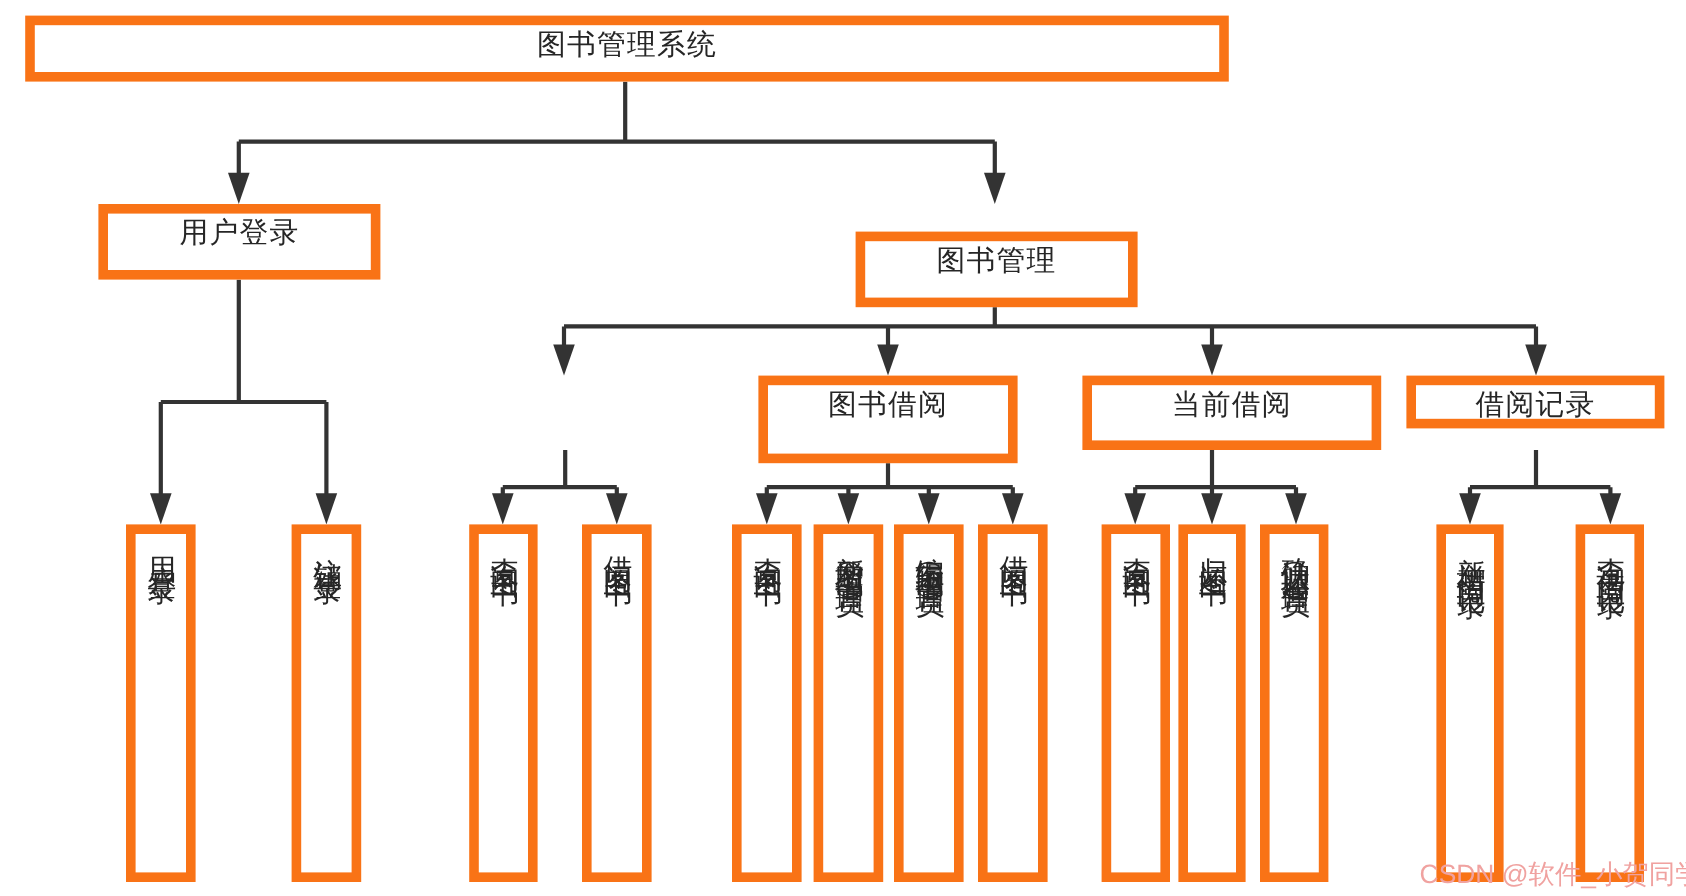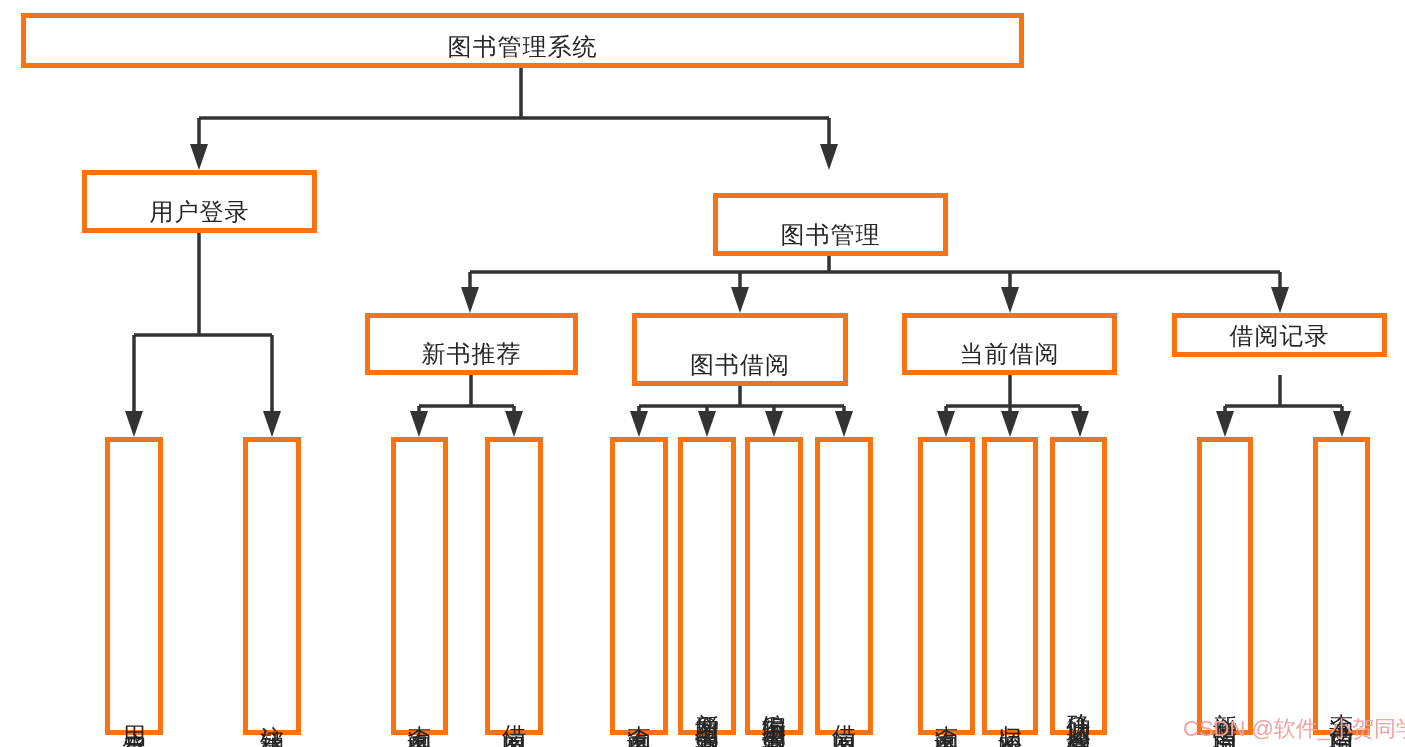--- a/index.html
+++ b/index.html
@@ -7,24 +7,24 @@
     position:relative;
     width:1405px; height:747px;
     background:#ffffff;
     overflow:hidden;
     font-family:"Liberation Sans", sans-serif;
     color:#262626;
   }
   .node {
     position:absolute;
     box-sizing:border-box;
-    border:5px solid #f97316;
+    border:8px solid #f97316;
     background:#ffffff;
     display:flex;
-    align-items:flex-end;
+    align-items:flex-start;
     justify-content:center;
   }
   .hlabel {
     font-size:24px;
     letter-spacing:1px;
     white-space:nowrap;
   }
   .leaf { top:437px; height:298px; }
   .vlabel {
     writing-mode:vertical-rl;
@@ -102,27 +102,24 @@
     <span class="hlabel">图书管理系统</span>
   </div>
 
   <div class="node" style="left:82px; top:170px; width:235px; height:63px;">
     <span class="hlabel">用户登录</span>
   </div>
   <div class="node" style="left:713px; top:170px; width:235px; height:63px;margin-top:23px;">
     <span class="hlabel">图书管理</span>
   </div>
 
-  <div class="node" style="left:365px; top:313px; width:213px; height:62px;">
-    <span class="hlabel">新书推荐</span>
-  </div>
   <div class="node" style="left:632px; top:313px; width:216px; height:73px;">
     <span class="hlabel">图书借阅</span>
   </div>
-  <div class="node" style="left:902px; top:313px; width:215px; height:62px;">
+  <div class="node" style="left:902px; top:313px; width:249px; height:62px;">
     <span class="hlabel">当前借阅</span>
   </div>
   <div class="node" style="left:1172px; top:313px; width:215px; height:44px;">
     <span class="hlabel">借阅记录</span>
   </div>
 
   <div class="node leaf" style="left:105px; width:58px;">
     <span class="vlabel">用户登录</span>
   </div>
   <div class="node leaf" style="left:243px; width:58px;">

